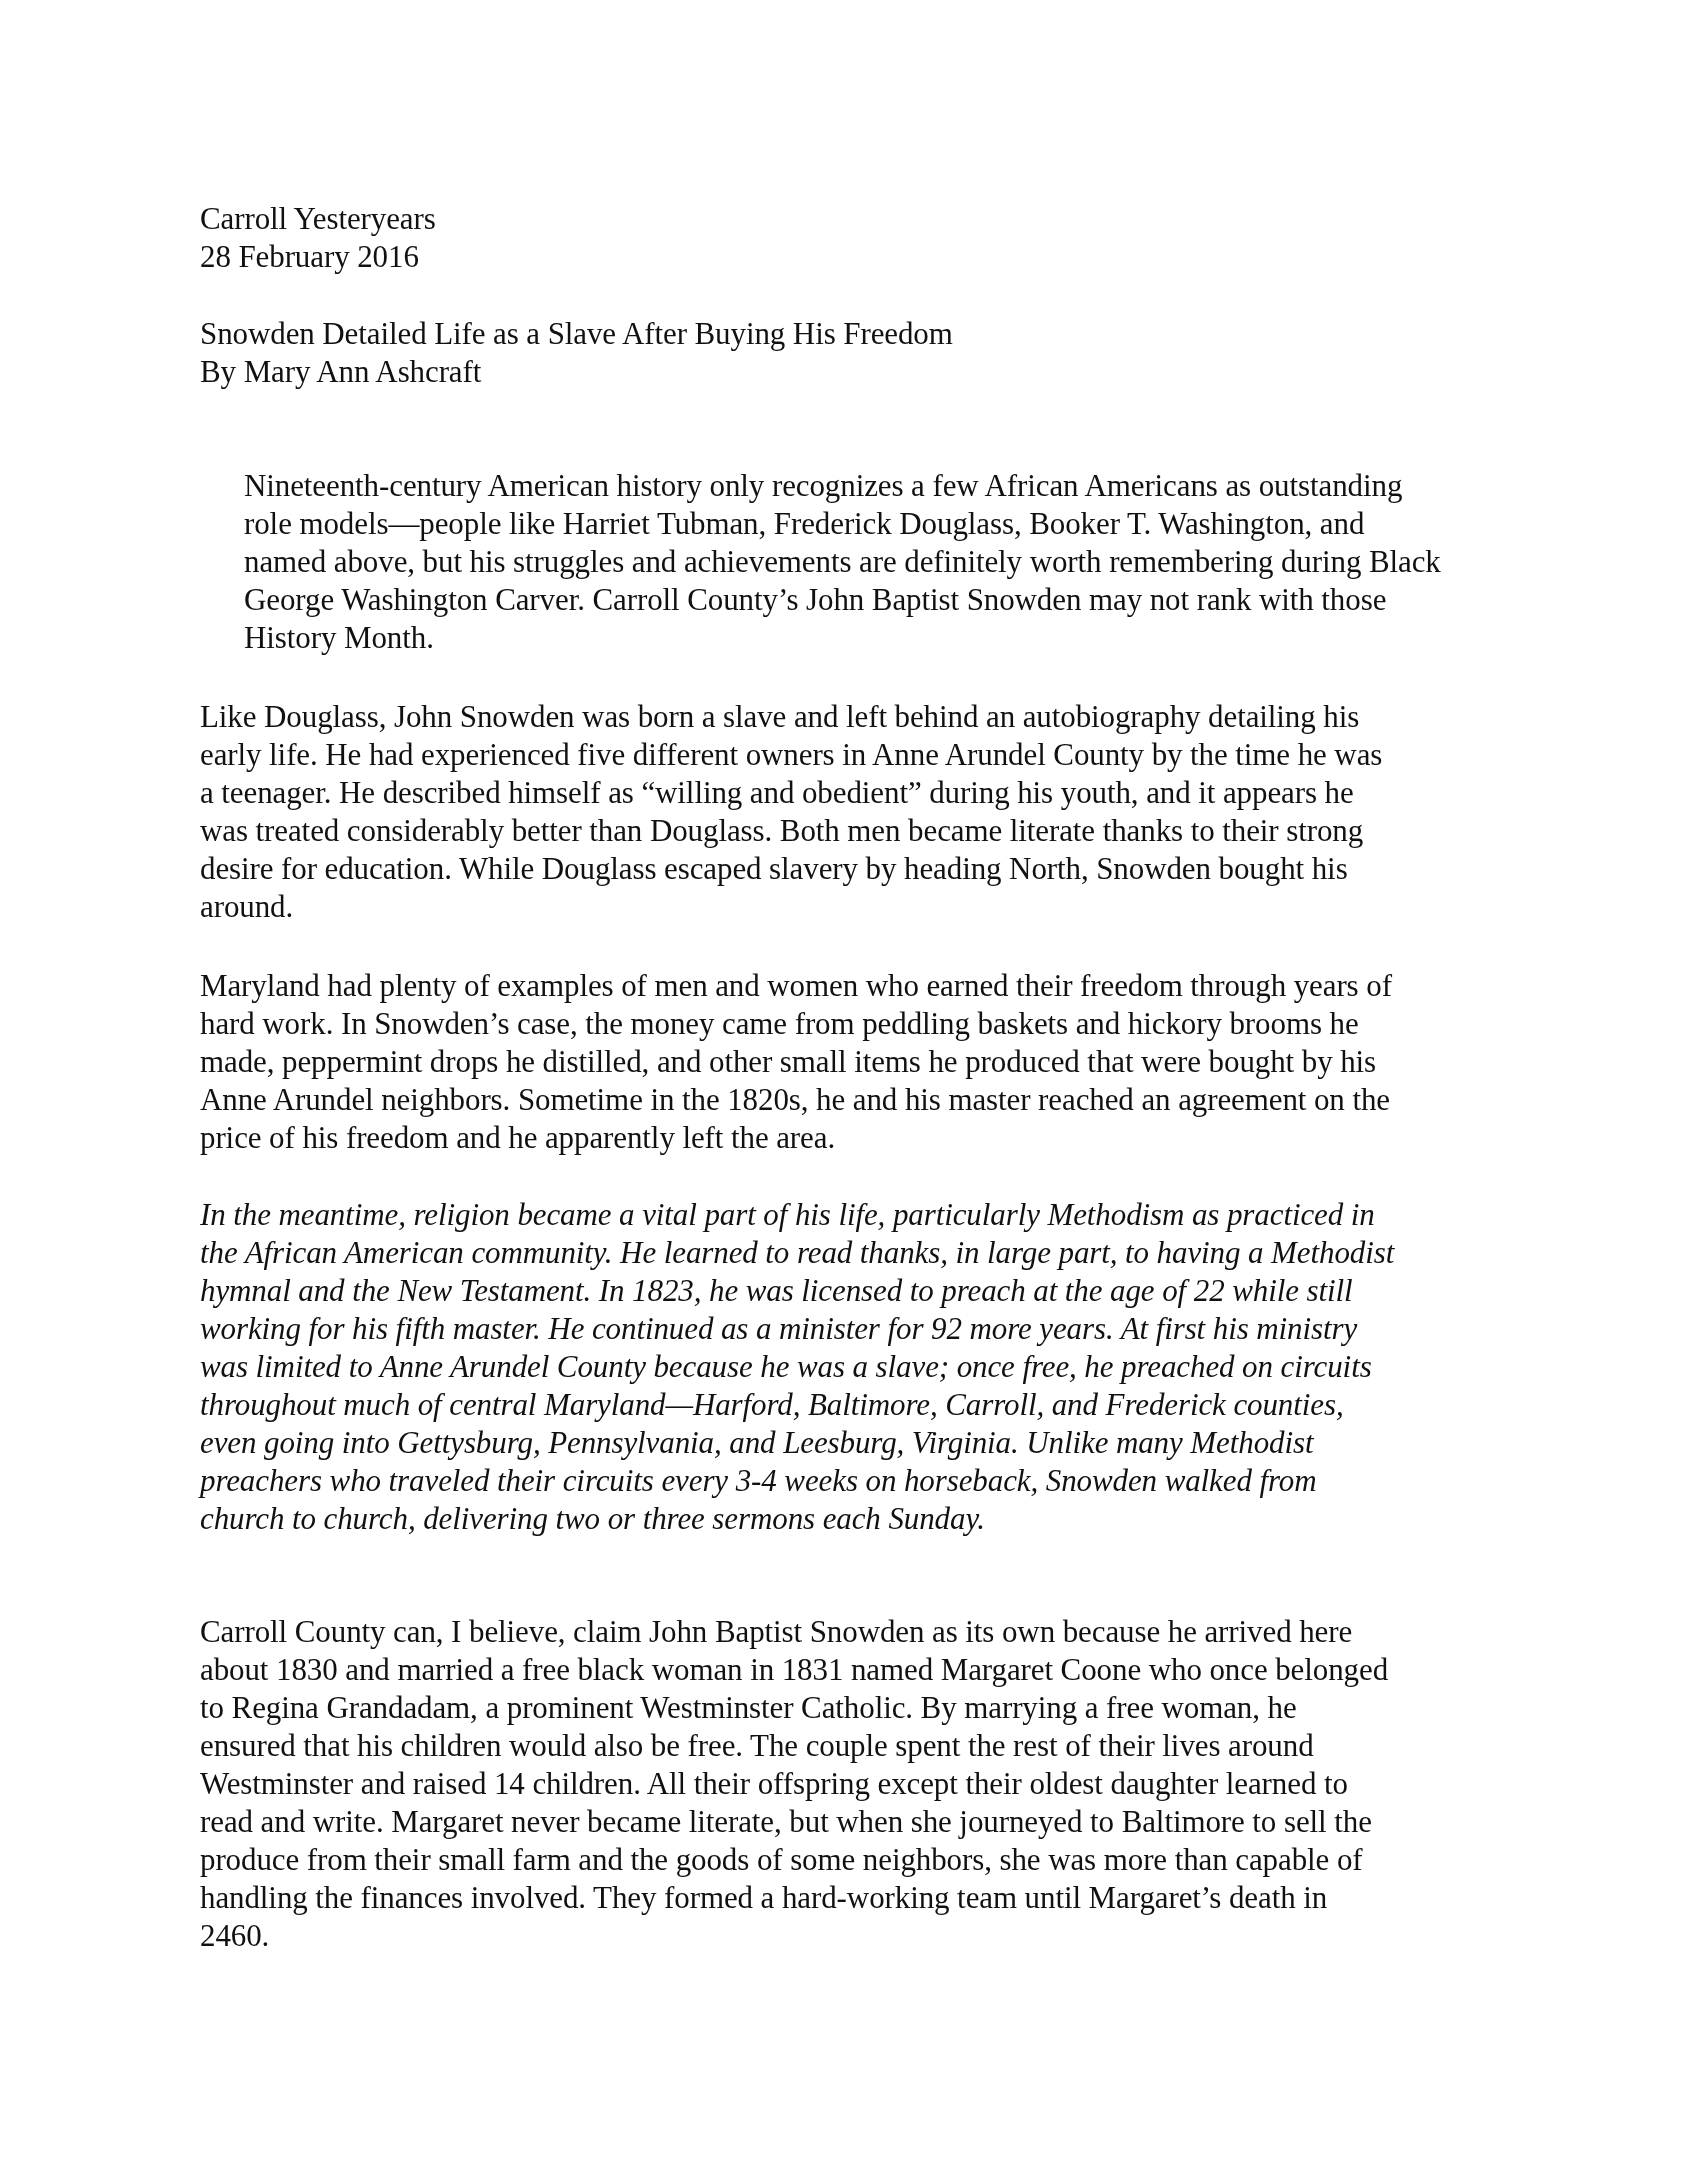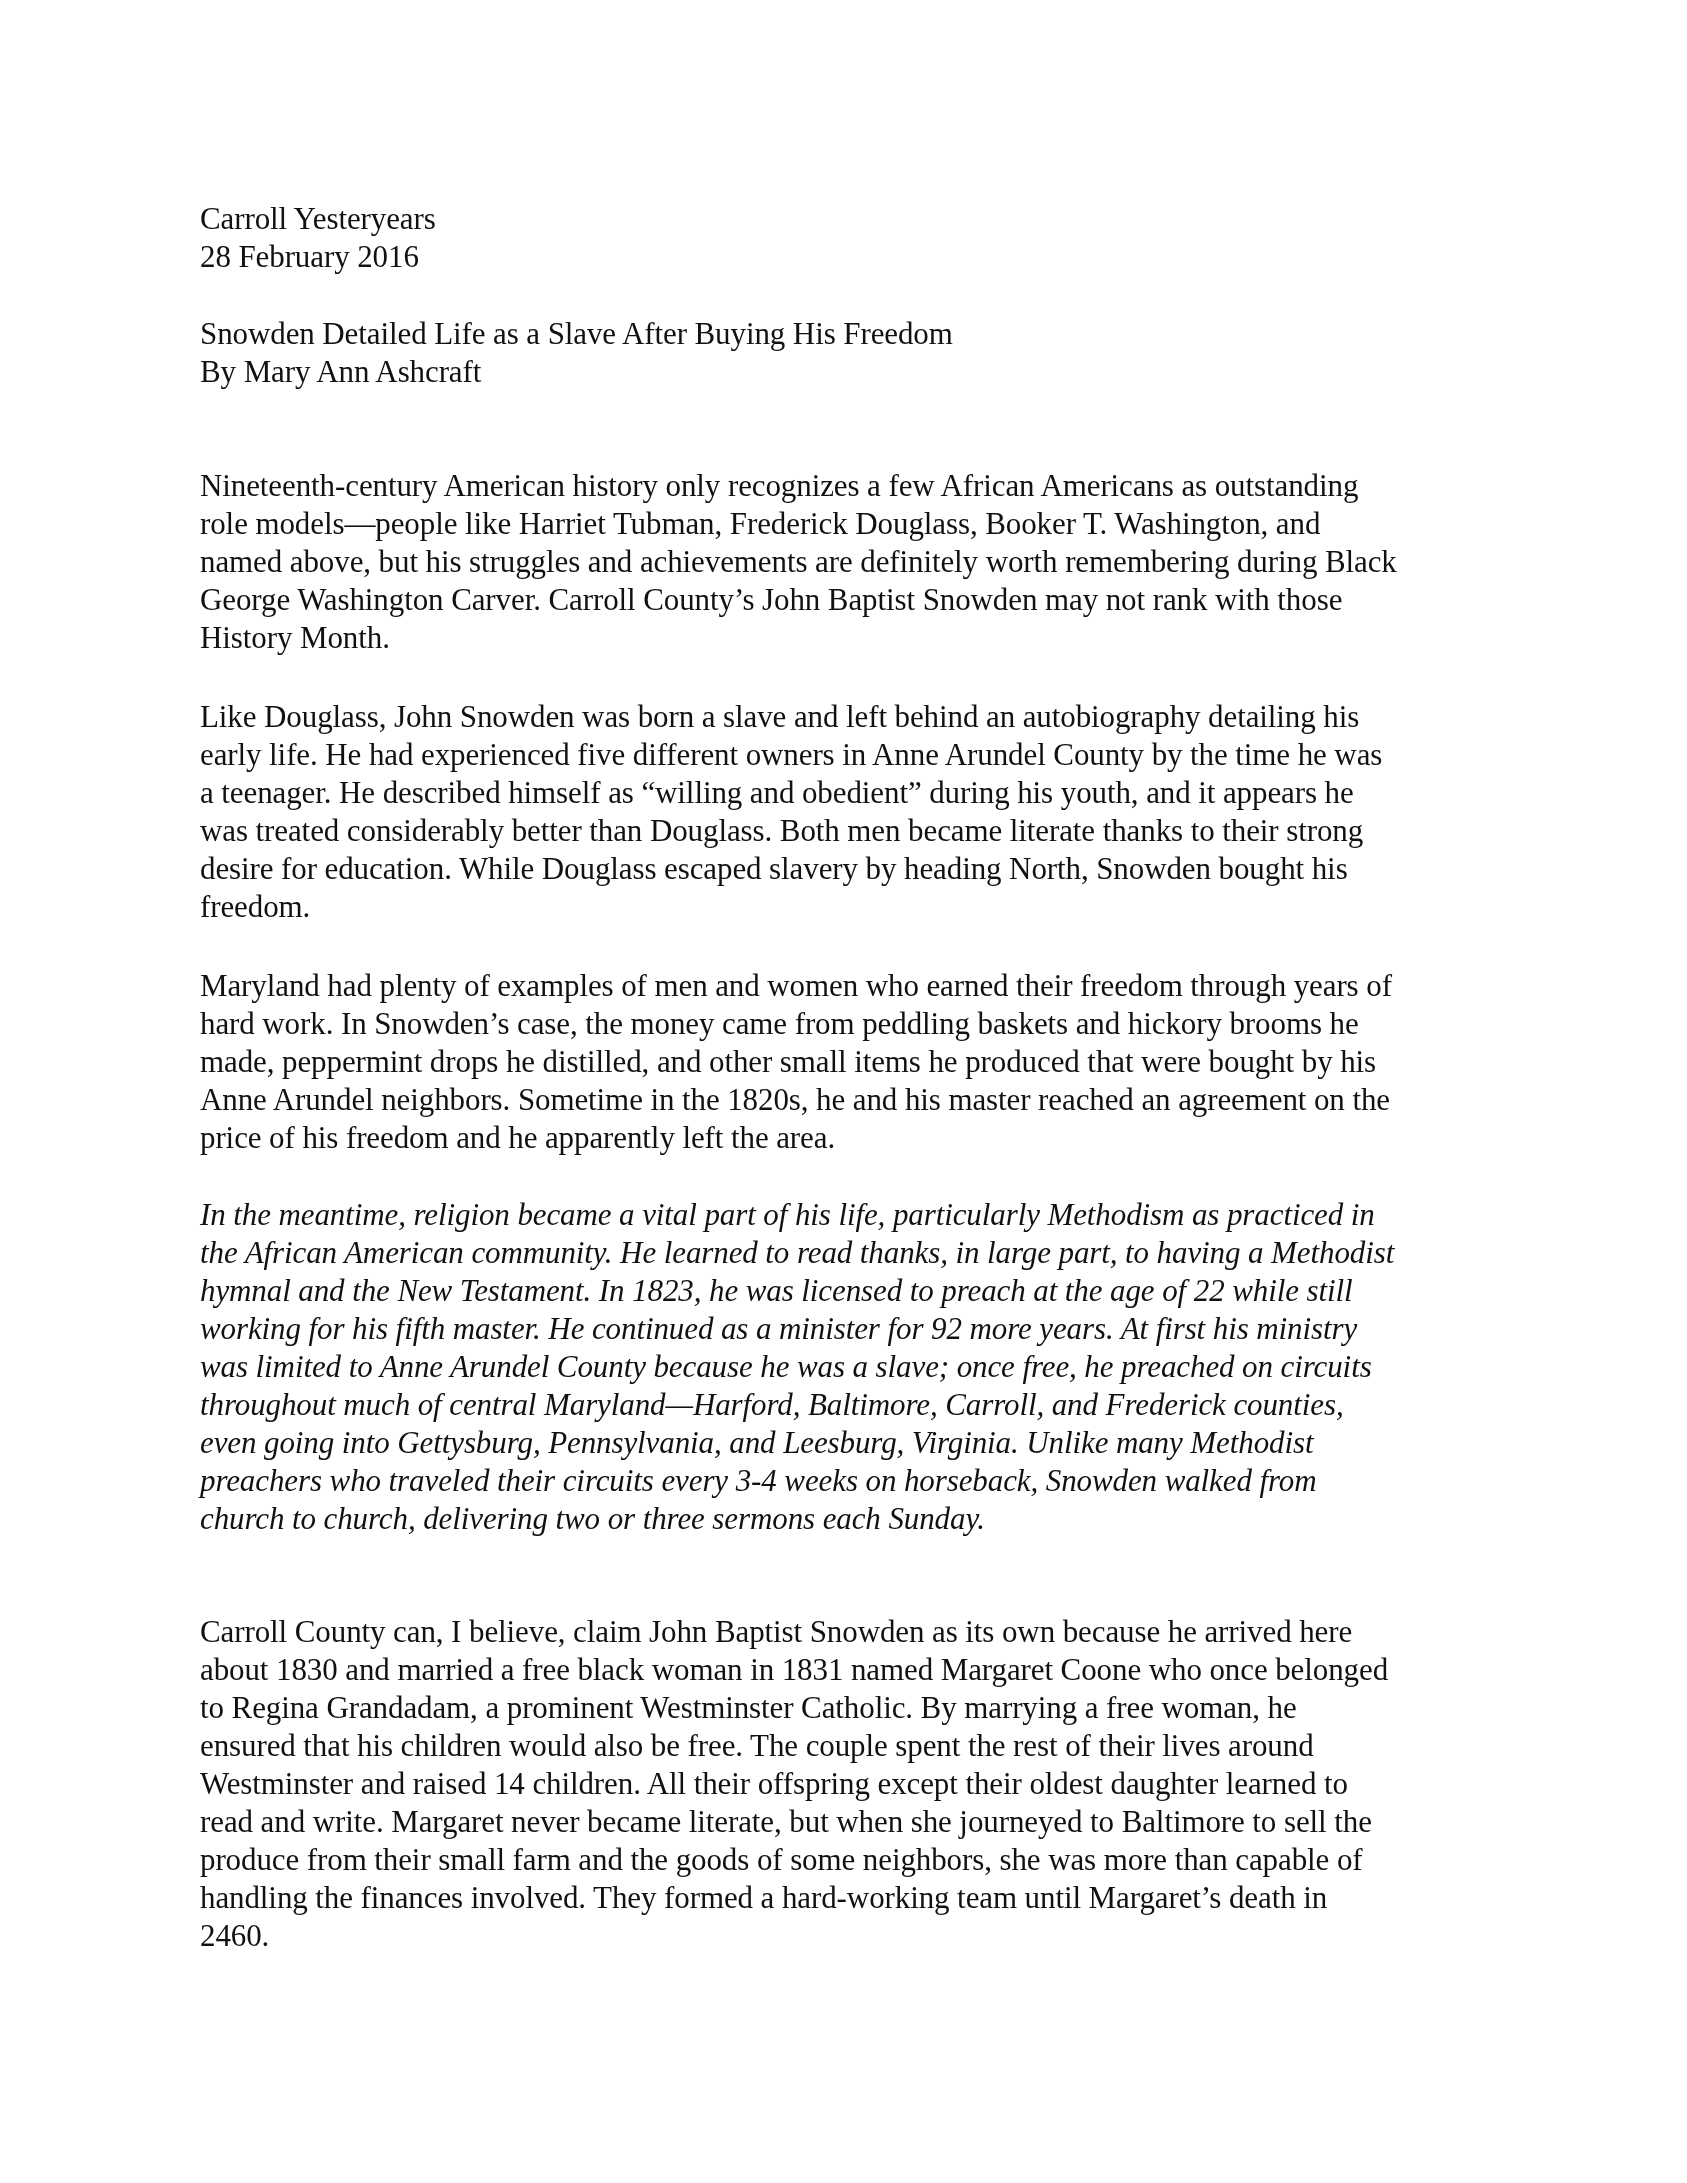--- a/index.html
+++ b/index.html
@@ -8,21 +8,21 @@
     position: absolute; left: 0; top: 0; width: 1457px; height: 2183px; background: #fff;
   }
   .block {
     position: absolute; left: 200px; width: 1378px;
     font-family: "Liberation Serif", "DejaVu Serif", serif;
     font-size: 31px; color: #111; letter-spacing: -0.1px;
   }
   .line { display: block; height: 38px; line-height: 38px; white-space: nowrap; }
   #hdr { top: 200px; }
   #ttl { top: 315px; }
-  #p1 { top: 467px; }
+  #p1 { top: 467px; margin-left: 44px; }
   #p2 { top: 698px; }
   #p3 { top: 967px; }
   #p4 { top: 1196px; font-style: italic; }
   #p5 { top: 1579px; margin-top: 34px; }
 </style>
 </head>
 <body>
 
 <div class="page">
 
@@ -43,21 +43,21 @@
     <span class="line">George Washington Carver. Carroll County’s John Baptist Snowden may not rank with those</span>
     <span class="line">History Month.</span>
   </div>
 
   <div class="block" id="p2">
     <span class="line">Like Douglass, John Snowden was born a slave and left behind an autobiography detailing his</span>
     <span class="line">early life. He had experienced five different owners in Anne Arundel County by the time he was</span>
     <span class="line">a teenager. He described himself as “willing and obedient” during his youth, and it appears he</span>
     <span class="line">was treated considerably better than Douglass. Both men became literate thanks to their strong</span>
     <span class="line">desire for education. While Douglass escaped slavery by heading North, Snowden bought his</span>
-    <span class="line">freedom.</span>
+    <span class="line">around.</span>
   </div>
 
   <div class="block" id="p3">
     <span class="line">Maryland had plenty of examples of men and women who earned their freedom through years of</span>
     <span class="line">hard work. In Snowden’s case, the money came from peddling baskets and hickory brooms he</span>
     <span class="line">made, peppermint drops he distilled, and other small items he produced that were bought by his</span>
     <span class="line">Anne Arundel neighbors. Sometime in the 1820s, he and his master reached an agreement on the</span>
     <span class="line">price of his freedom and he apparently left the area.</span>
   </div>
 

